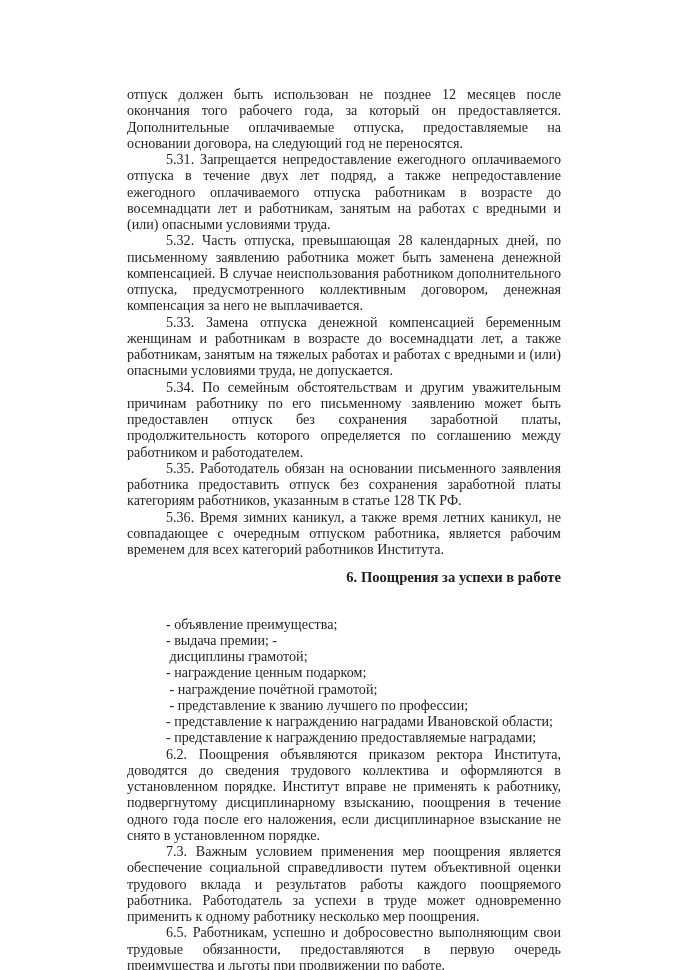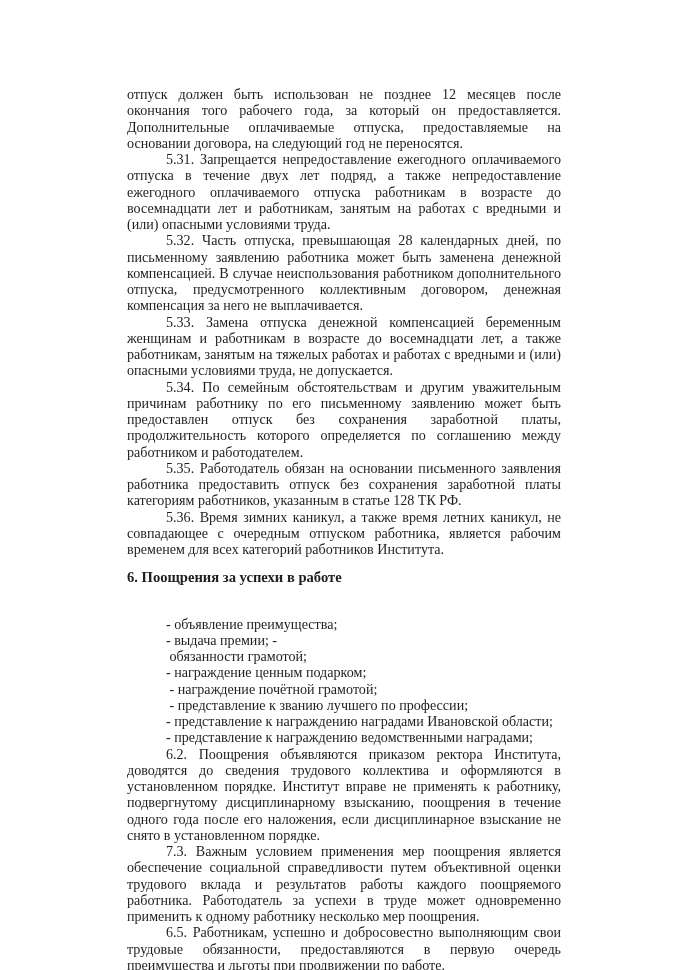--- a/index.html
+++ b/index.html
@@ -22,21 +22,21 @@
     text-indent: 39px;
   }
   .para.cont { text-indent: 0; }
   .list-line {
     text-align: justify;
     text-indent: 39px;
     white-space: pre-wrap;
   }
   .heading {
     font-weight: bold;
-    text-align: left;
+    text-align: right;
     text-indent: 0;
     font-size: 14.6px;
   }
   .heading.h6 { margin-top: 12px; margin-bottom: 30px; }
   .heading.h7 { margin-top: 9px; }
 </style>
 </head>
 <body>
 
 <div class="page">
@@ -46,25 +46,25 @@
   <p class="para">5.33. Замена отпуска денежной компенсацией беременным женщинам и работникам в возрасте до восемнадцати лет, а также работникам, занятым на тяжелых работах и работах с вредными и (или) опасными условиями труда, не допускается.</p>
   <p class="para">5.34. По семейным обстоятельствам и другим уважительным причинам работнику по его письменному заявлению может быть предоставлен отпуск без сохранения заработной платы, продолжительность которого определяется по соглашению между работником и работодателем.</p>
   <p class="para">5.35. Работодатель обязан на основании письменного заявления работника предоставить отпуск без сохранения заработной платы категориям работников, указанным в статье 128 ТК РФ.</p>
   <p class="para">5.36. Время зимних каникул, а также время летних каникул, не совпадающее с очередным отпуском работника, является рабочим временем для всех категорий работников Института.</p>
 
   <h2 class="heading h6">6. Поощрения за успехи в работе</h2>
 
 
   <p class="list-line">- объявление преимущества;</p>
   <p class="list-line">- выдача премии; -</p>
-  <p class="list-line"> обязанности грамотой;</p>
+  <p class="list-line"> дисциплины грамотой;</p>
   <p class="list-line">- награждение ценным подарком;</p>
   <p class="list-line"> - награждение почётной грамотой;</p>
   <p class="list-line"> - представление к званию лучшего по профессии;</p>
   <p class="list-line">- представление к награждению наградами Ивановской области;</p>
-  <p class="list-line">- представление к награждению ведомственными наградами;</p>
+  <p class="list-line">- представление к награждению предоставляемые наградами;</p>
 
   <p class="para">6.2. Поощрения объявляются приказом ректора Института, доводятся до сведения трудового коллектива и оформляются в установленном порядке. Институт вправе не применять к работнику, подвергнутому дисциплинарному взысканию, поощрения в течение одного года после его наложения, если дисциплинарное взыскание не снято в установленном порядке.</p>
   <p class="para">7.3. Важным условием применения мер поощрения является обеспечение социальной справедливости путем объективной оценки трудового вклада и результатов работы каждого поощряемого работника. Работодатель за успехи в труде может одновременно применить к одному работнику несколько мер поощрения.</p>
   <p class="para">6.5. Работникам, успешно и добросовестно выполняющим свои трудовые обязанности, предоставляются в первую очередь преимущества и льготы при продвижении по работе.</p>
 
   <h2 class="heading h7">7. Ответственность за нарушение трудовой дисциплины</h2>
 </div>
 
 </body></html>

